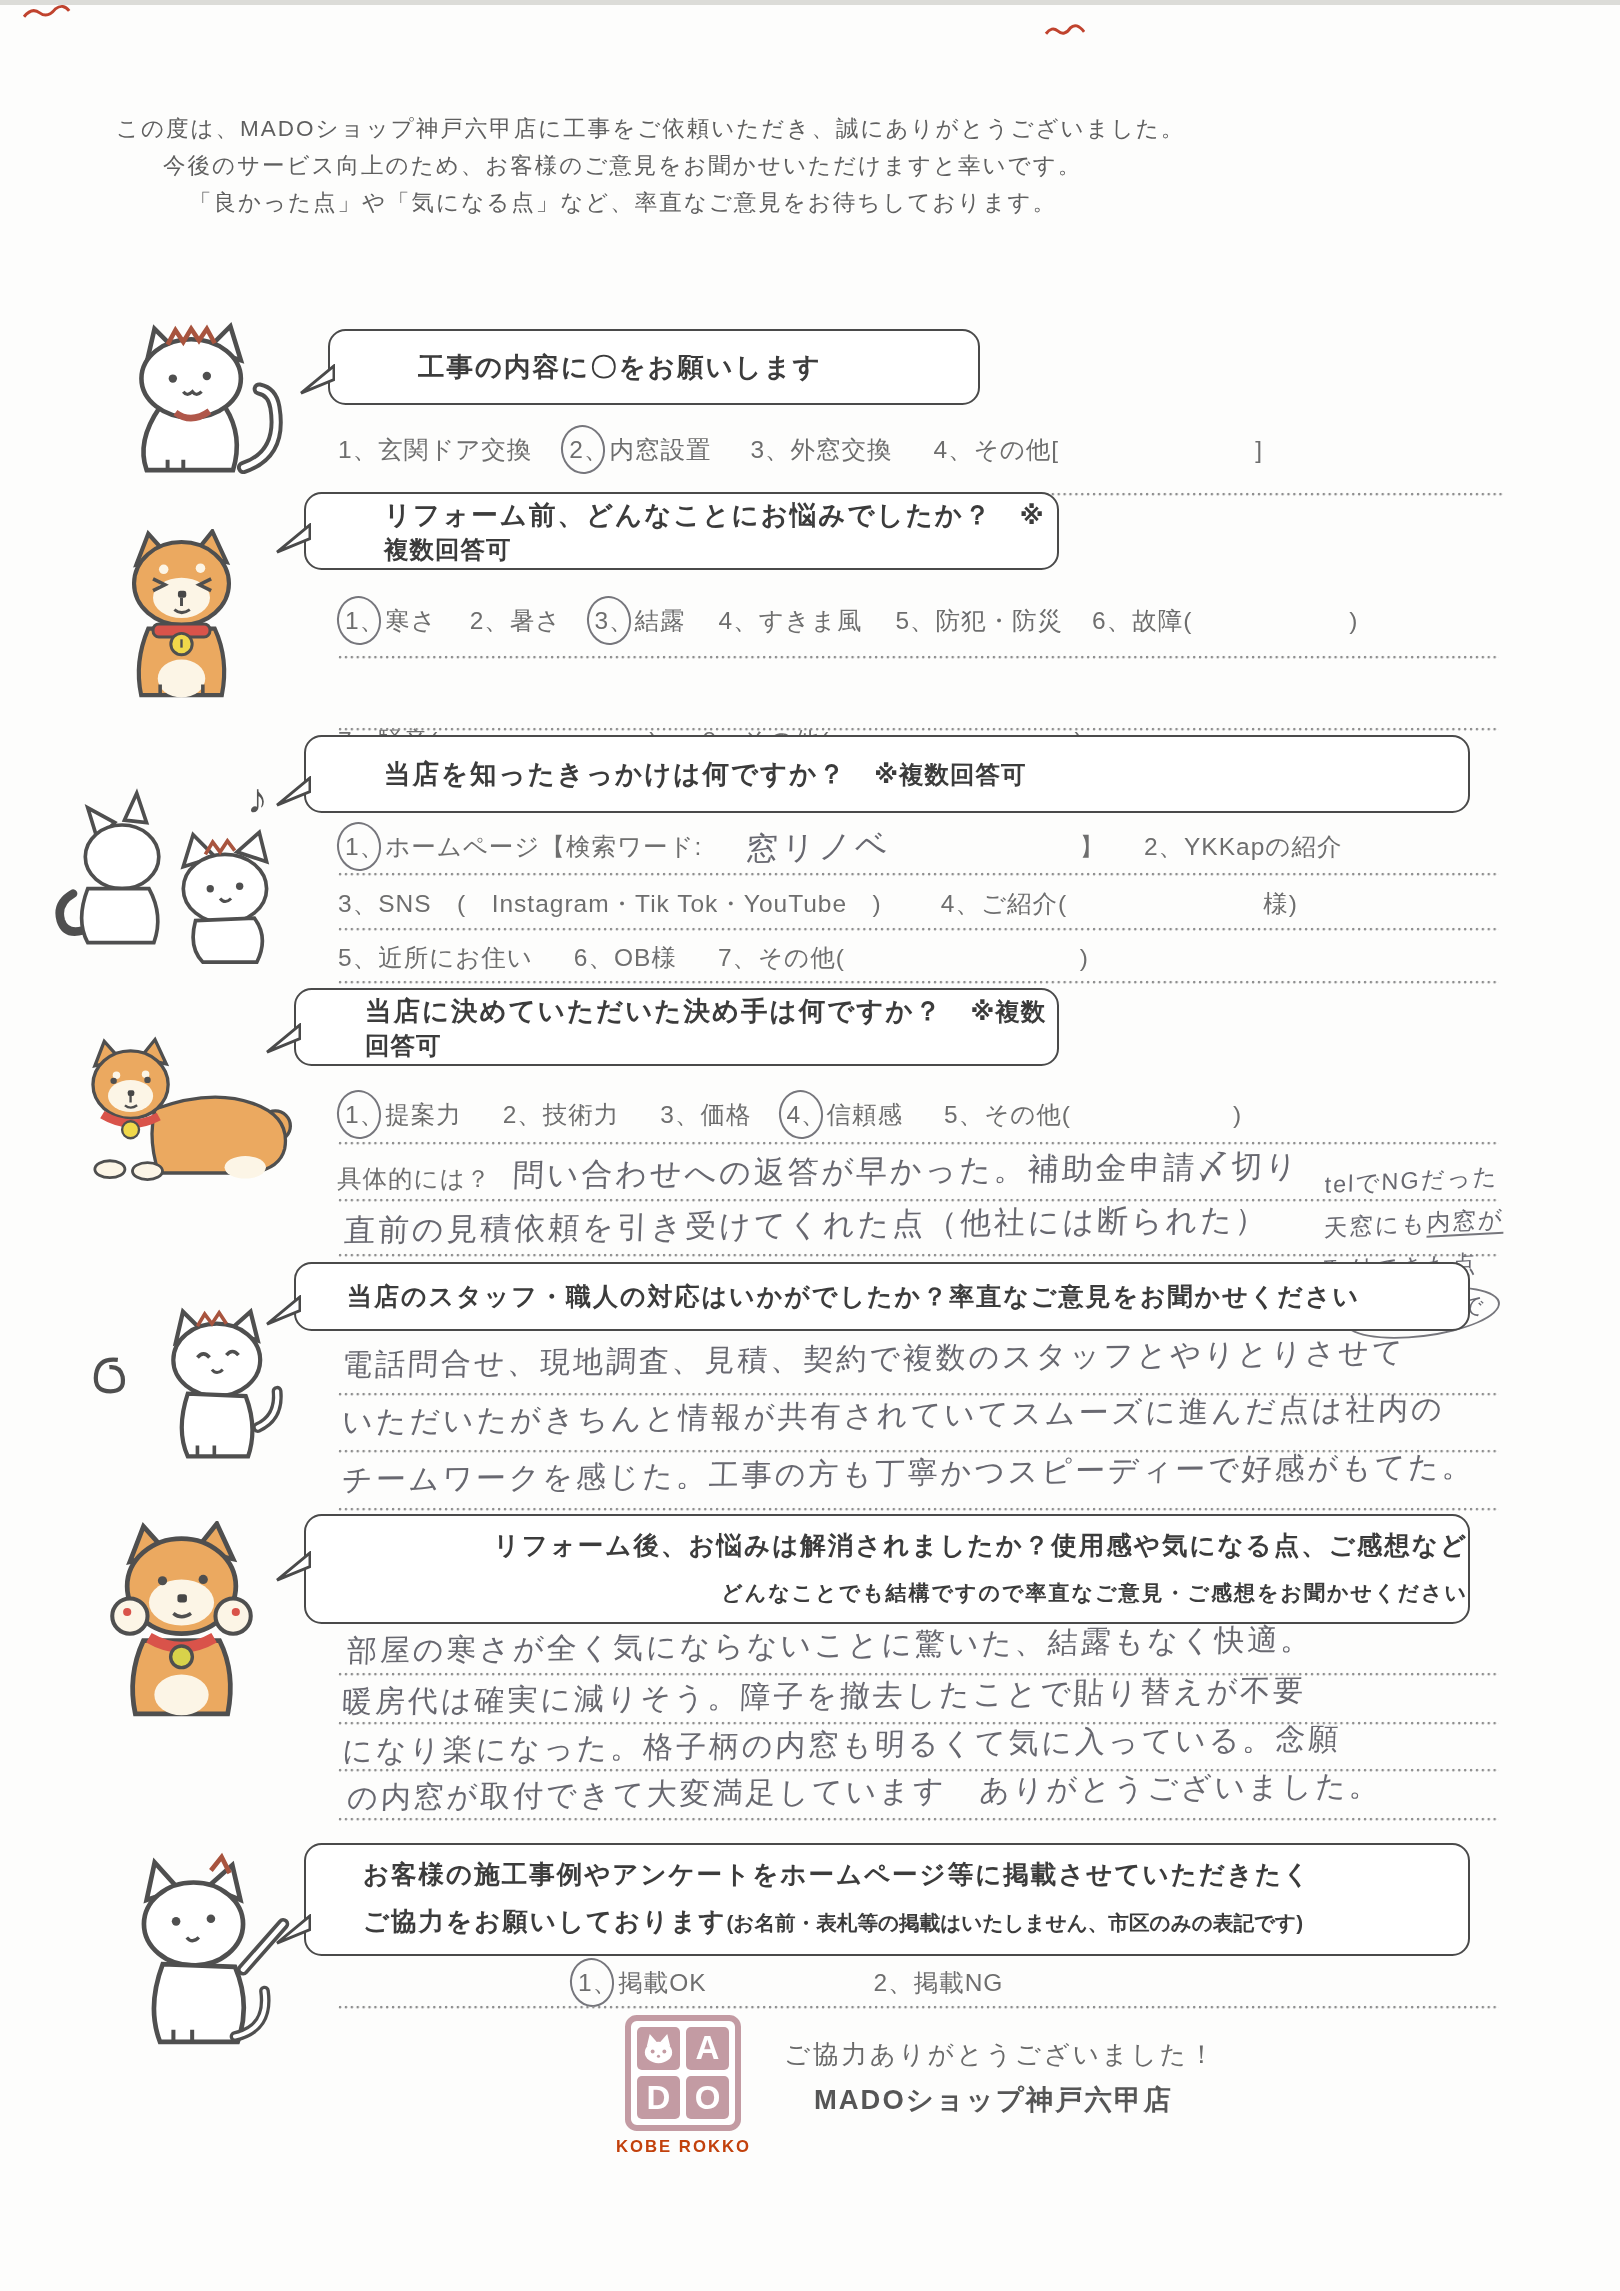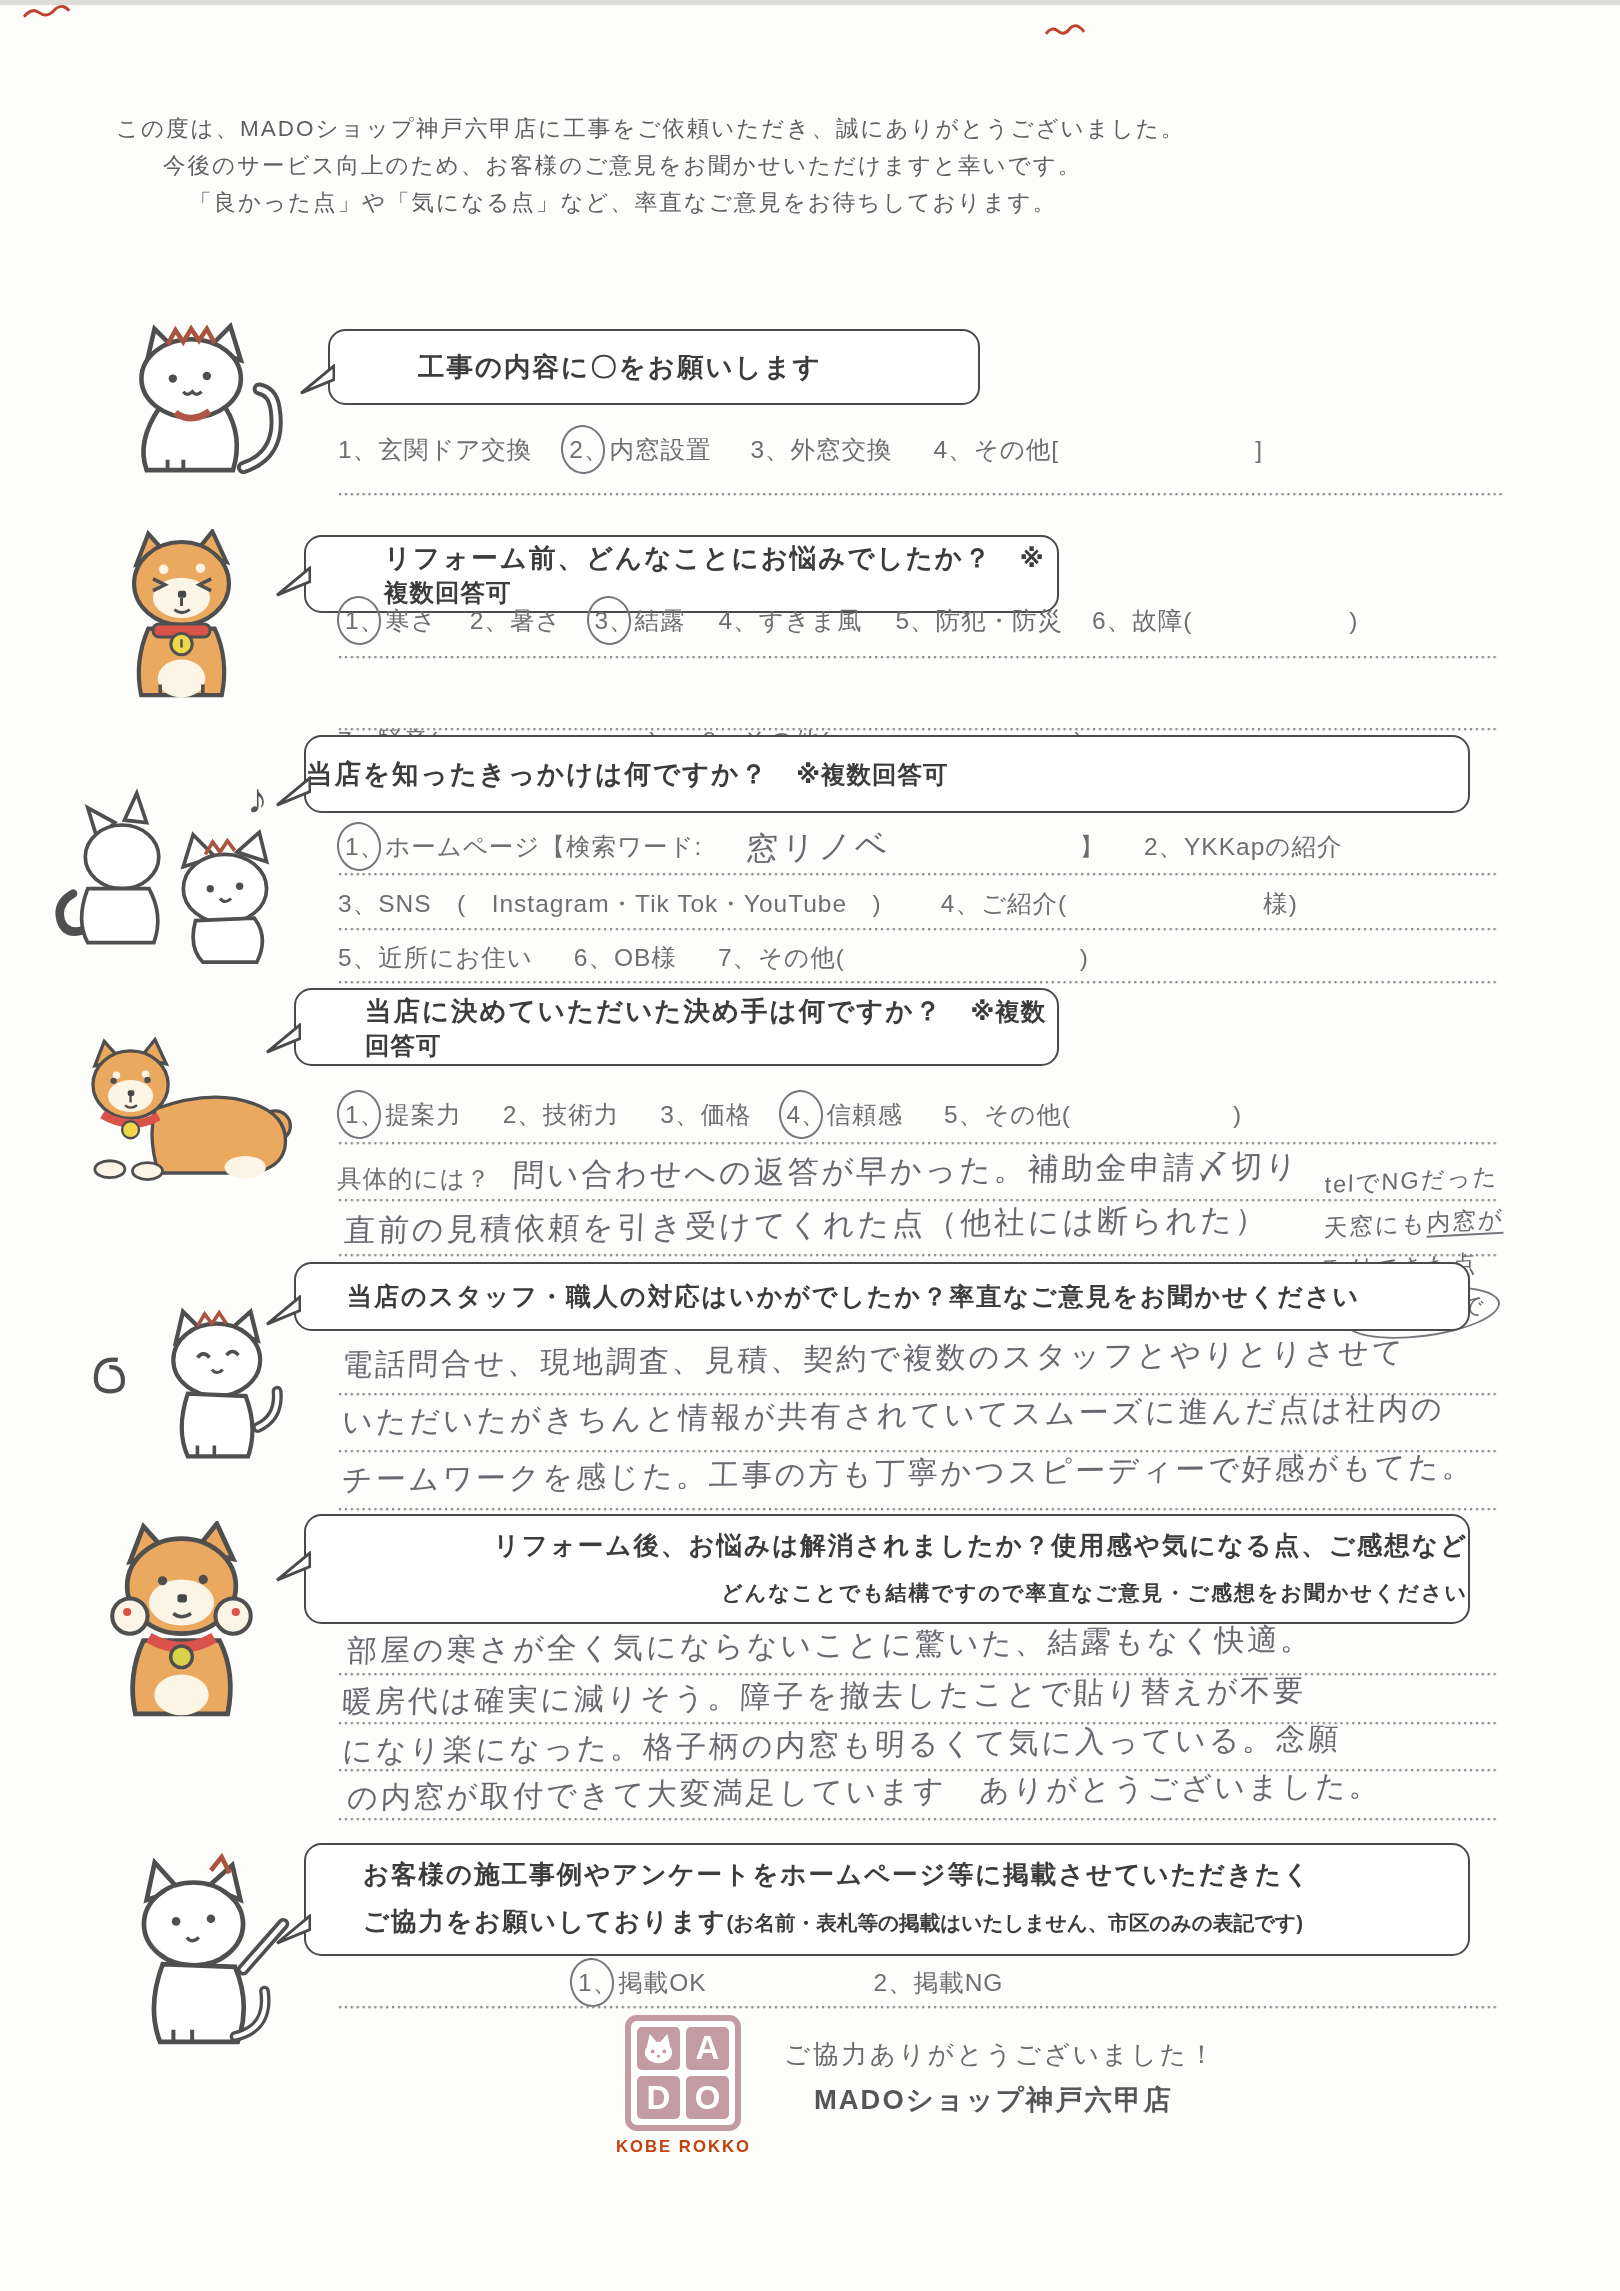--- a/index.html
+++ b/index.html
@@ -94,36 +94,36 @@
     <path d="M46 42 l10 5 l-10 5" stroke="#4f4f4f" stroke-width="3" fill="none"></path>
     <path d="M95 42 l-10 5 l10 5" stroke="#4f4f4f" stroke-width="3" fill="none"></path>
     <rect x="67" y="52" width="7" height="6" rx="2" fill="#474747"></rect>
     <path d="M70 58 v7 M64 68 q6 5 13 0" stroke="#4f4f4f" stroke-width="2.5" fill="none"></path>
     <rect x="46" y="80" width="48" height="11" rx="5" fill="#d9534a" stroke="#4f4f4f" stroke-width="2.5"></rect>
     <circle cx="70" cy="97" r="9" fill="#f0d84a" stroke="#4f4f4f" stroke-width="2.5"></circle>
     <path d="M70 93 v7" stroke="#4f4f4f" stroke-width="2"></path>
     <path d="M52 140 v-9 M88 140 v-9" stroke="#4f4f4f" stroke-width="3"></path>
   </svg>
 
-  <div class="bubble" style="left:304px;top:535px;width:755px;height:78px;padding-left:78px;justify-content:center;">
+  <div class="bubble" style="left:304px;top:492px;width:755px;height:78px;padding-left:78px;justify-content:center;">
     <svg class="tail" style="top:29px;" viewBox="0 0 36 32" width="35" height="31">
         <polygon points="35,2 1,30 35,16" fill="#fff" stroke="#4a4a4a" stroke-width="3"></polygon>
       </svg>
     <div><span class="btitle">リフォーム前、どんなことにお悩みでしたか？</span><span class="bnote">※複数回答可</span></div>
   </div>
   <div class="opt" style="left:345px;top:604px;">
     <span class="cnum">1、</span><span>寒さ</span><span class="gap" style="width:33px;"></span><span>2、暑さ</span><span class="gap" style="width:33px;"></span><span class="cnum">3、</span><span>結露</span><span class="gap" style="width:33px;"></span><span>4、すきま風</span><span class="gap" style="width:33px;"></span><span>5、防犯・防災</span><span class="gap" style="width:29px;"></span><span>6、故障(</span><span class="gap" style="width:157px;"></span><span>)</span>
   </div>
   <div class="dots" style="left:338px;top:655px;width:1161px;"></div>
   <div class="opt" style="left:338px;top:676px;margin-top:48px;">
     <span>7、騒音(</span><span class="gap" style="width:211px;"></span><span>)</span><span class="gap" style="width:44px;"></span><span>8、その他(</span><span class="gap" style="width:245px;"></span><span>)</span>
   </div>
   <div class="dots" style="left:338px;top:727px;width:1161px;"></div>
 
-  <div class="bubble" style="left:304px;top:735px;width:1166px;height:78px;">
+  <div class="bubble" style="left:304px;top:735px;width:1166px;height:78px;padding-left:78px;">
     <svg class="tail" style="top:39px;" viewBox="0 0 36 32" width="35" height="31">
         <polygon points="35,2 1,30 35,16" fill="#fff" stroke="#4a4a4a" stroke-width="3"></polygon>
       </svg>
     <div><span class="btitle">当店を知ったきっかけは何ですか？</span><span class="bnote">※複数回答可</span></div>
   </div>
   <svg class="pos" style="left:51px;top:776px;" width="245" height="196" viewBox="0 0 200 160">
     <text x="160" y="30" font-size="34" fill="#555">♪</text>
     <polygon points="38,52 30,26 52,38" fill="#fff" stroke="#4f4f4f" stroke-width="3"></polygon>
     <polygon points="60,36 70,14 78,38" fill="#fff" stroke="#4f4f4f" stroke-width="3"></polygon>
     <ellipse cx="58" cy="66" rx="30" ry="26" fill="#fff" stroke="#4f4f4f" stroke-width="3"></ellipse>

